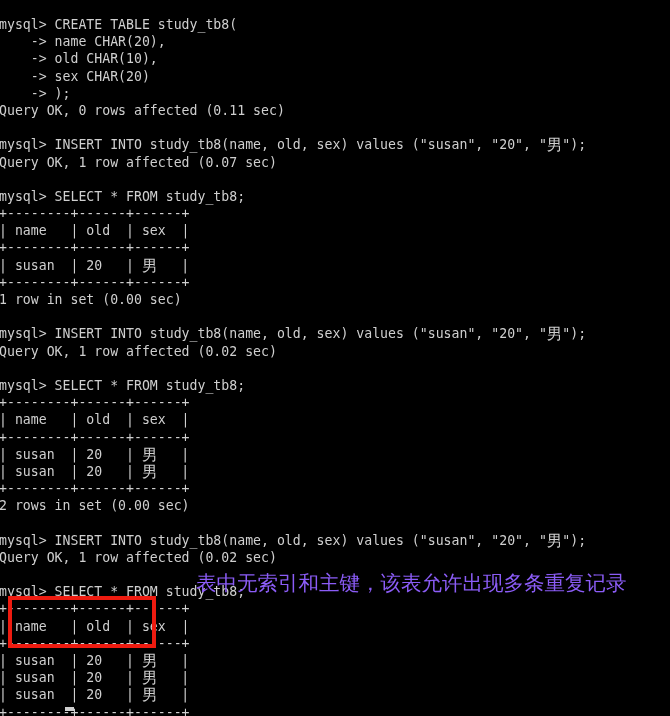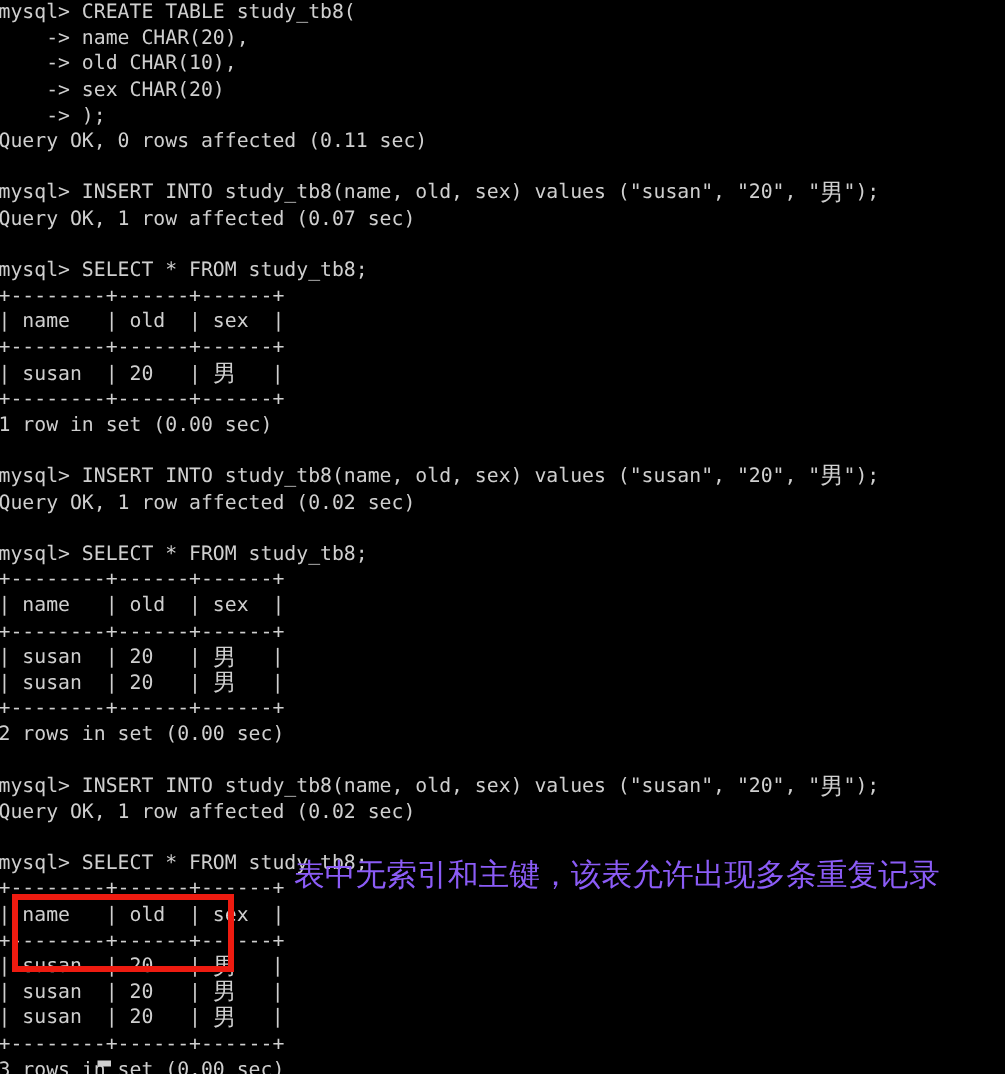--- a/index.html
+++ b/index.html
@@ -21,21 +21,21 @@
     top: 0;
     width: 552px;
     height: 716px;
     background: #000000;
     color: #cfcfcf;
     font-family: "DejaVu Sans Mono", monospace;
     font-size: 13.2px;
     line-height: 17.2px;
     white-space: pre;
     letter-spacing: 0px;
-    padding-top: 0;
+    padding-top: 16px;
     box-sizing: border-box;
   }
 
   .line {
     height: 17.2px;
     white-space: pre;
     margin: 0;
     padding: 0;
     position: relative;
     margin-left: -1px;

